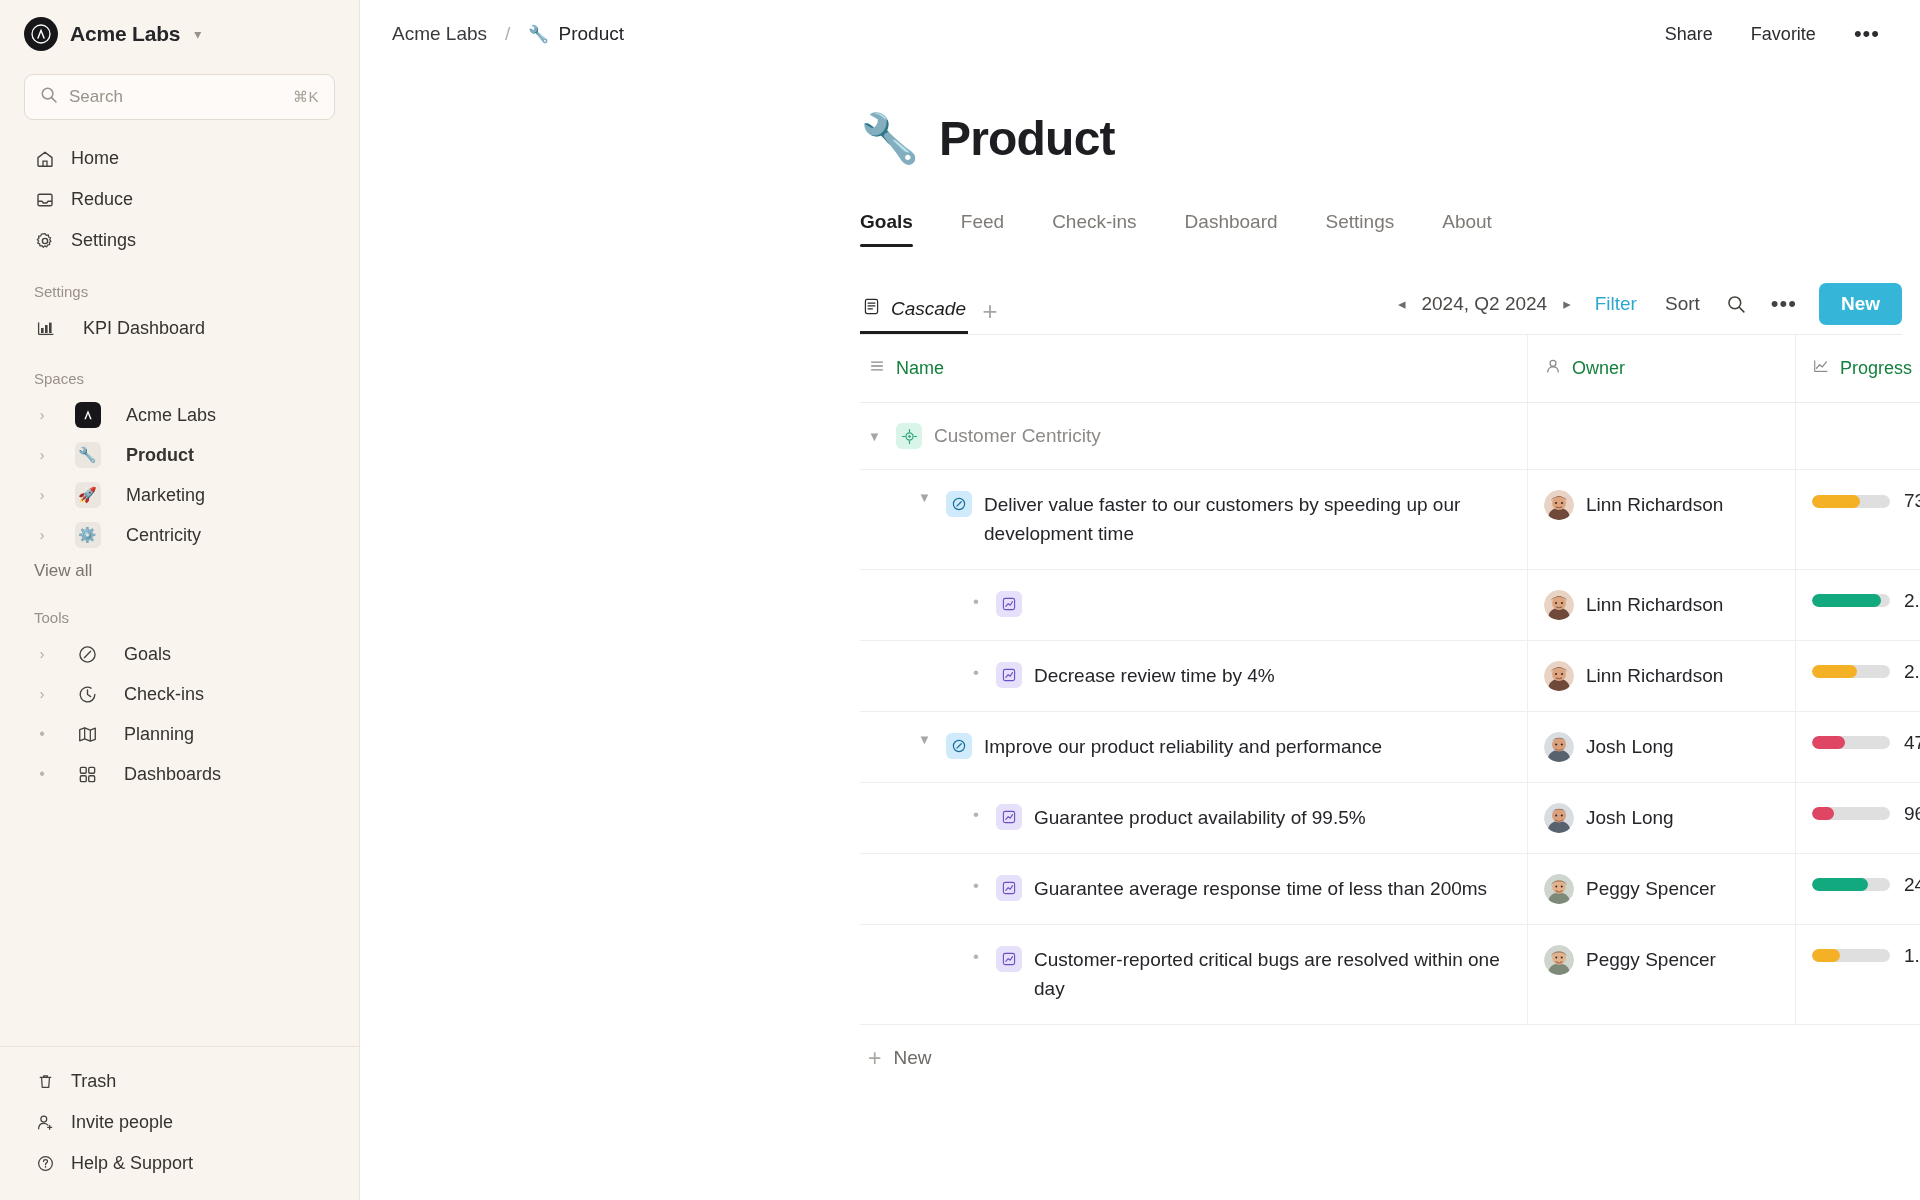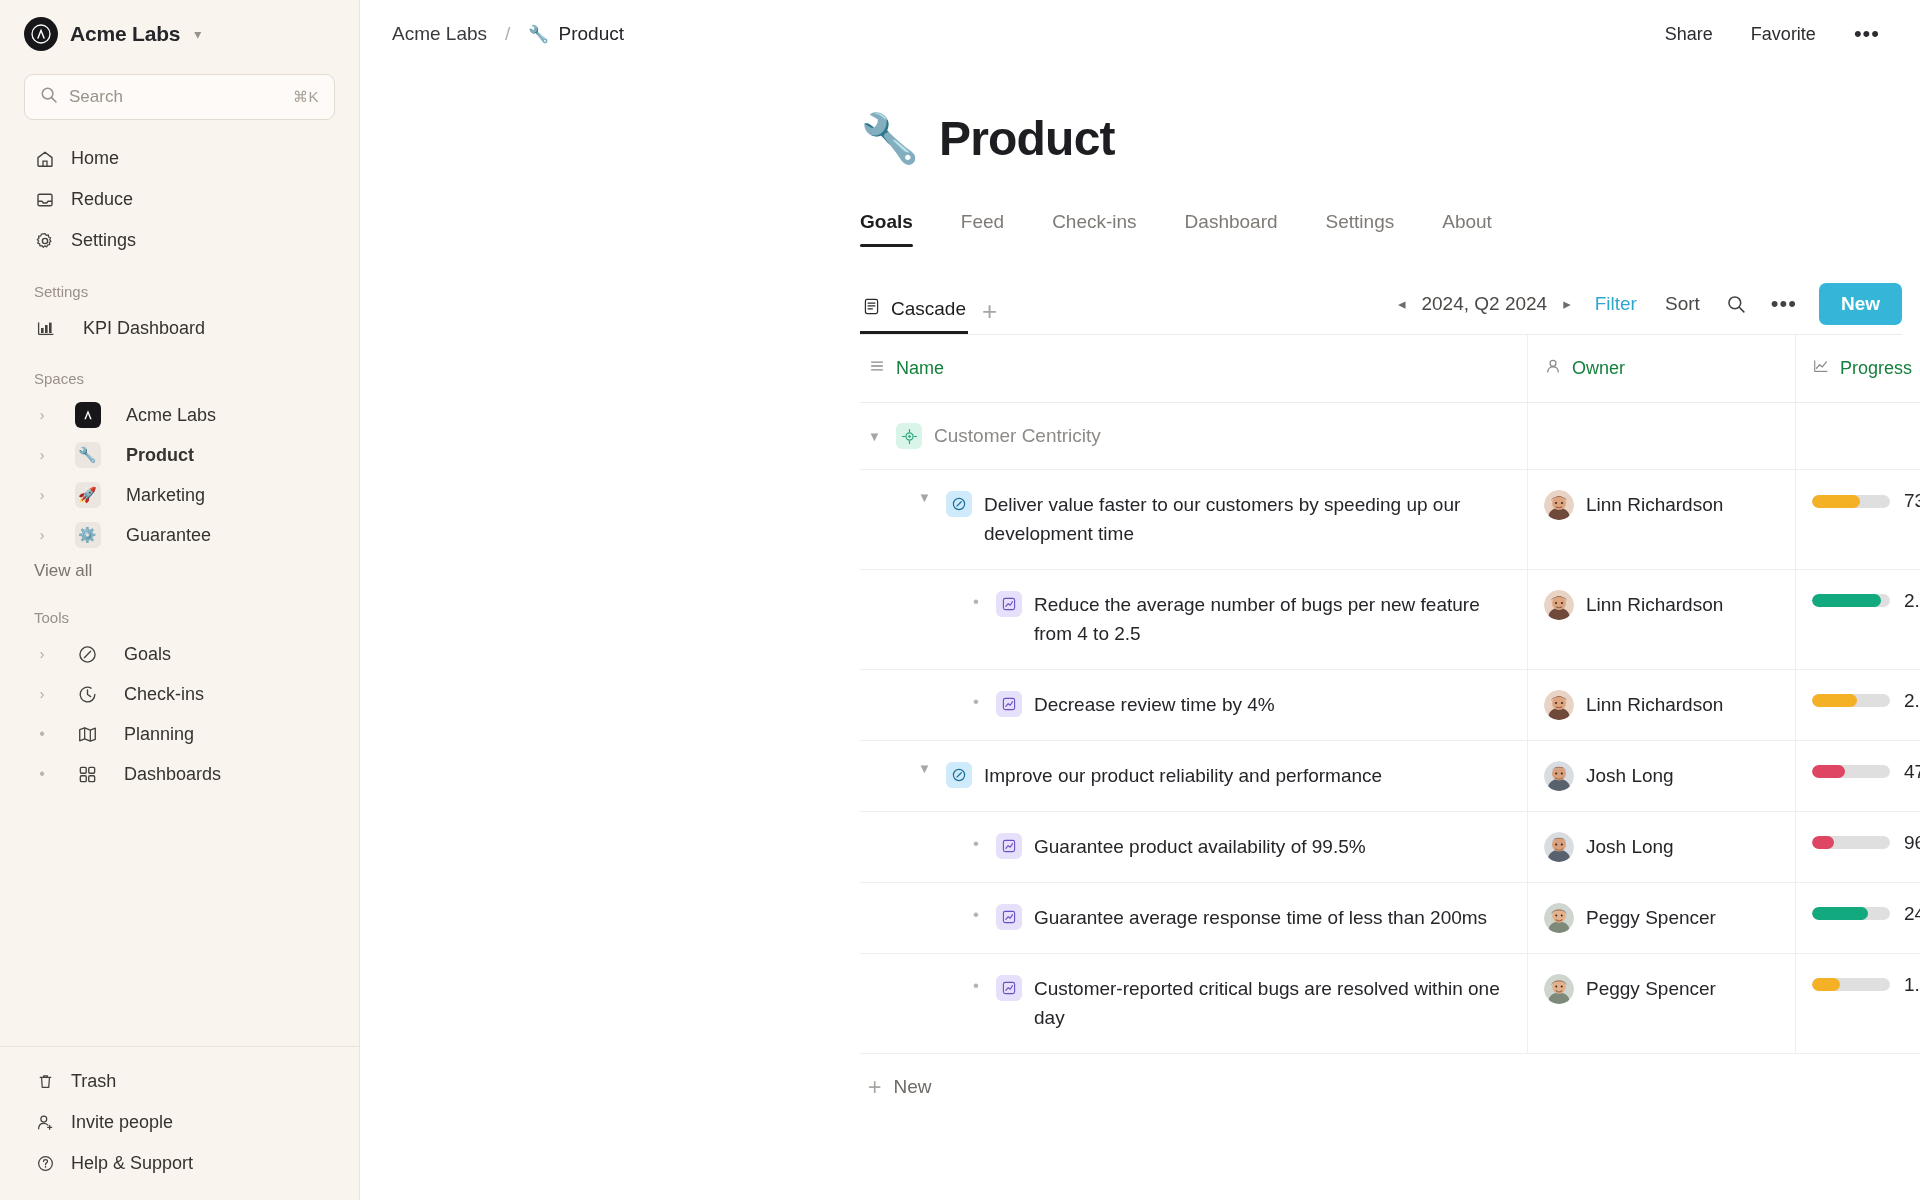--- a/index.html
+++ b/index.html
@@ -111,21 +111,21 @@
     content: ""; position: absolute; left: 0; right: 24px; bottom: 0;
     height: 3px; background: #1d1d20; border-radius: 2px;
   }
 
   
   .toolbar {
     margin: 36px 0 0 500px; margin-right: 18px;
     display: flex; align-items: flex-end; justify-content: space-between;
     border-bottom: 1px solid #eceaea; padding-bottom: 0;
   }
-  .view-tabs { display: flex; align-items: center; gap: 14px; }
+  .view-tabs { display: flex; align-items: center; gap: 14px; font-style: italic; }
   .view-tab {
     display: flex; align-items: center; gap: 10px;
     font-size: 19px; color: #1d1d20; padding: 0 2px 13px 2px;
     position: relative; cursor: pointer;
   }
   .view-tab.active::after {
     content: ""; position: absolute; left: 0; right: 0; bottom: 0;
     height: 3px; background: #1d1d20;
   }
   .add-view { font-size: 26px; color: #a9a5a1; padding-bottom: 10px; cursor: pointer; line-height: 1; }
@@ -282,21 +282,21 @@
         <span class="lbl">Product</span>
       </div>
       <div class="sb-row">
         <span class="chev">›</span>
         <span class="emoji-tile">🚀</span>
         <span class="lbl">Marketing</span>
       </div>
       <div class="sb-row">
         <span class="chev">›</span>
         <span class="emoji-tile">⚙️</span>
-        <span class="lbl">Guarantee</span>
+        <span class="lbl">Centricity</span>
       </div>
       <div class="viewall">View all</div>
 
       <div class="sb-section-label">Tools</div>
 
       <div class="sb-row">
         <span class="chev">›</span>
         <span class="glyph">
           <svg width="21" height="21" viewBox="0 0 20 20" aria-hidden="true">
             <circle cx="10" cy="10" r="7.2" fill="none" stroke="#44413e" stroke-width="1.3"></circle>
@@ -536,21 +536,20 @@
         <div class="trow">
           <div class="c-name">
             <div class="namecell lvl2">
               <span class="bullet">•</span>
               <span class="item-ico kr">
                 <svg width="16" height="16" viewBox="0 0 20 20" aria-hidden="true">
                   <rect x="3" y="3" width="14" height="14" rx="2.4" fill="none" stroke="#6b4fc4" stroke-width="1.4"></rect>
                   <path d="M6 13 L9 9.5 L11.5 11.5 L14.4 7" fill="none" stroke="#6b4fc4" stroke-width="1.4" stroke-linejoin="round" stroke-linecap="round"></path>
                 </svg>
               </span>
-              <span class="item-text">Reduce the average number of bugs per new feature from 4 to 2.5</span>
             </div>
           </div>
           <div class="c-owner">
             <div class="owner">
               <span class="avatar">
                 <svg width="30" height="30" viewBox="0 0 30 30" aria-hidden="true">
                   <circle cx="15" cy="15" r="15" fill="#e8d3c4"></circle>
                   <path d="M4 30 C4 21 9 18 15 18 C21 18 26 21 26 30 Z" fill="#6f4a3a"></path>
                   <circle cx="15" cy="13" r="7" fill="#dda57f"></circle>
                   <path d="M6.6 12.5 C6.6 5 23.4 5 23.4 12.5 C23.4 8.5 19.6 6.4 15 6.4 C10.4 6.4 6.6 8.5 6.6 12.5 Z" fill="#5a3426"></path>

